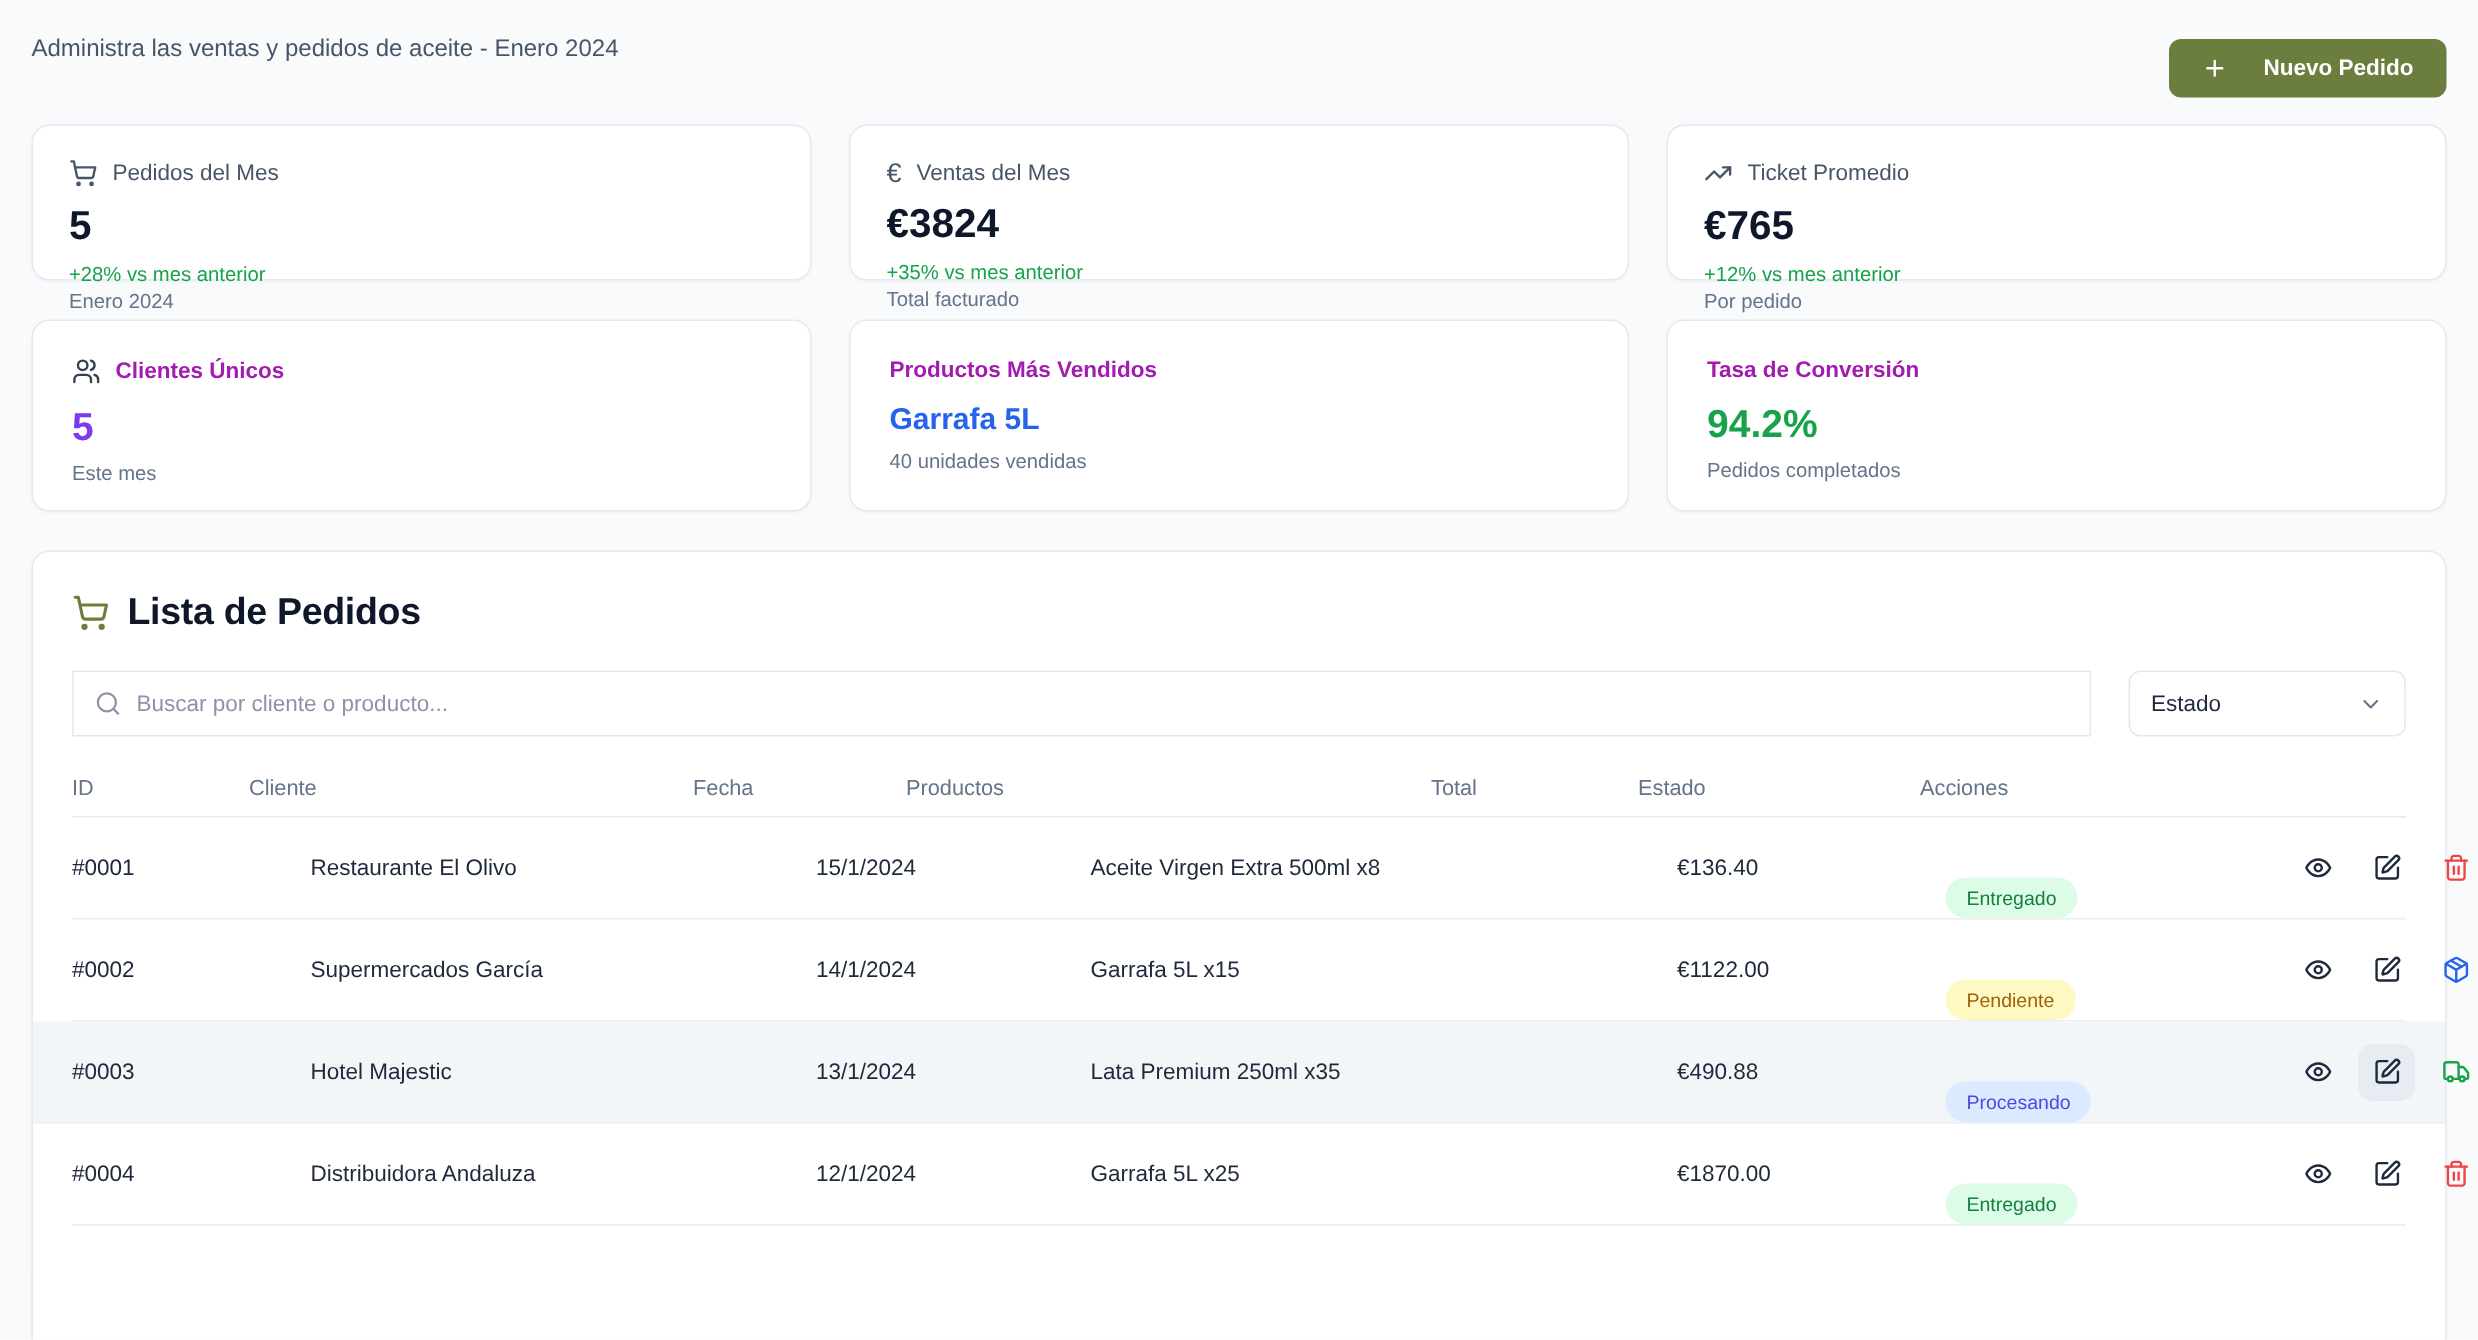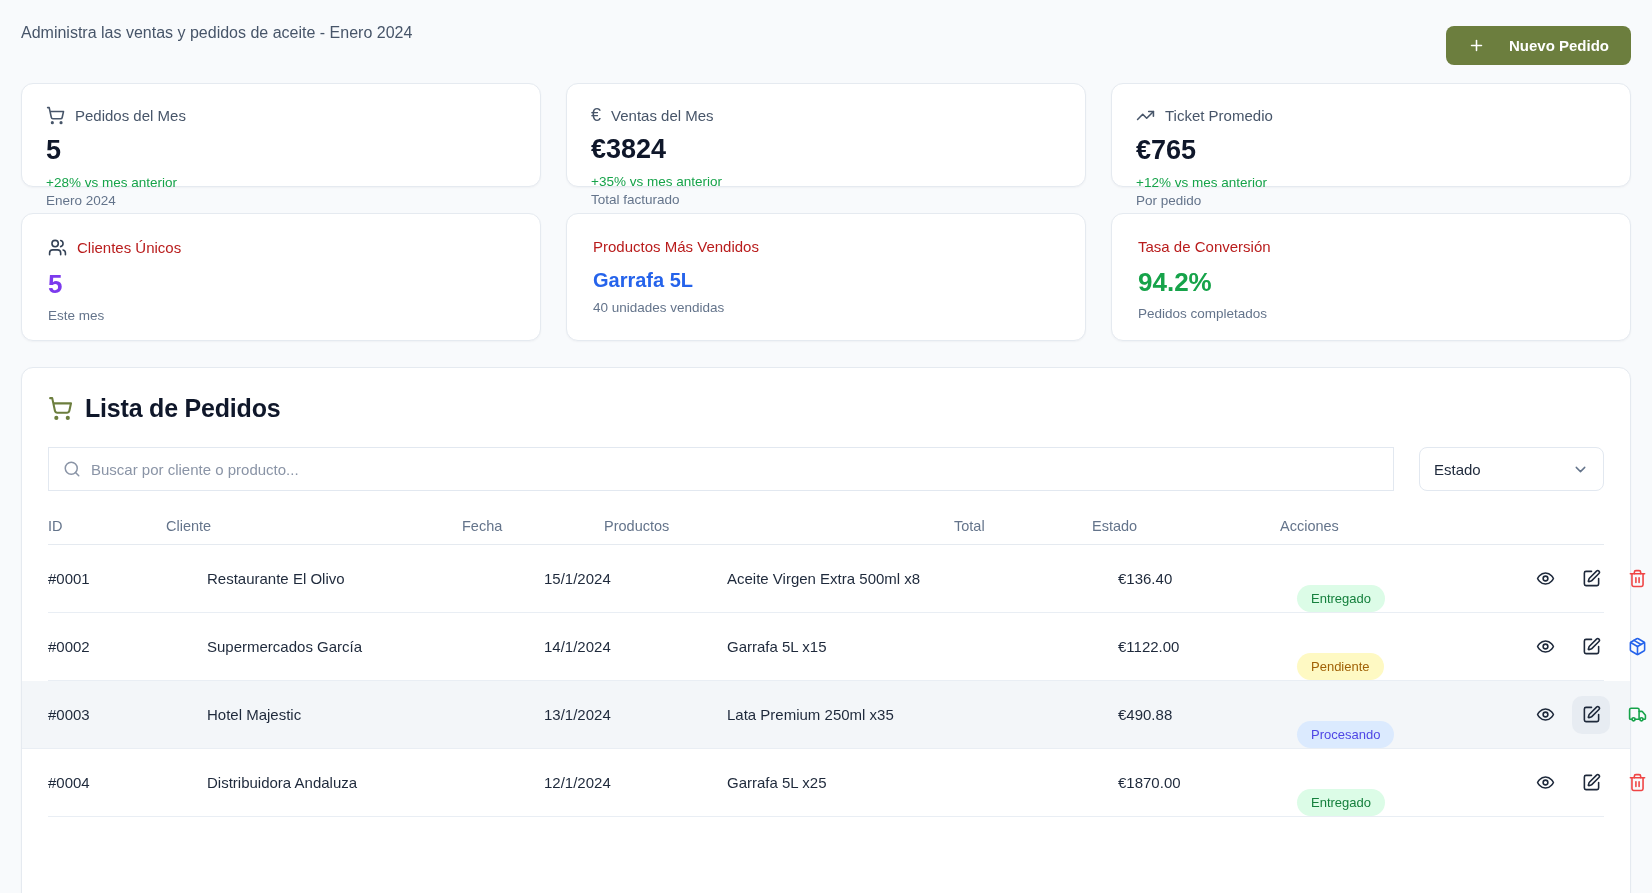--- a/index.html
+++ b/index.html
@@ -33,21 +33,21 @@
   .stat-label-row { display:flex; align-items:center; gap:10px; color:#475569; font-size:15px; }
   .stat-label-row .ic { color:#475569; }
   .stat-value { font-size:27px; font-weight:700; margin-top:10px; color:#0f172a; }
   .stat-delta { font-size:13.5px; margin-top:9px; color:#16a34a; }
   .stat-delta.warn { color:#d97706; }
   .stat-caption { font-size:13.5px; color:#64748b; margin-top:3px; }
   .euro-glyph { font-size:18px; color:#475569; line-height:1; }
 
   .highlights-row { display:flex; gap:25px; margin-bottom:26px; }
   .hl-card { flex:1; padding:24px 26px; height:128px; }
-  .hl-label-row { display:flex; align-items:center; gap:10px; color:#b91c1c; font-size:15px; }
+  .hl-label-row { display:flex; align-items:center; gap:10px; color:#a21caf; font-size:15px;font-weight:bold; }
   .hl-value { font-size:26px; font-weight:700; margin-top:12px; }
   .hl-value.purple { color:#7c3aed; }
   .hl-value.blue { color:#2563eb; font-size:20px; margin-top:14px; }
   .hl-value.green { color:#16a34a; }
   .hl-caption { font-size:13.5px; color:#64748b; margin-top:8px; }
 
   
   .orders-card { padding:26px 26px 0 26px; height:560px; }
   .orders-title-row { display:flex; align-items:center; gap:12px; margin-bottom:24px; }
   .orders-title { font-size:25px; font-weight:700; color:#0f172a; letter-spacing:-0.2px; }

